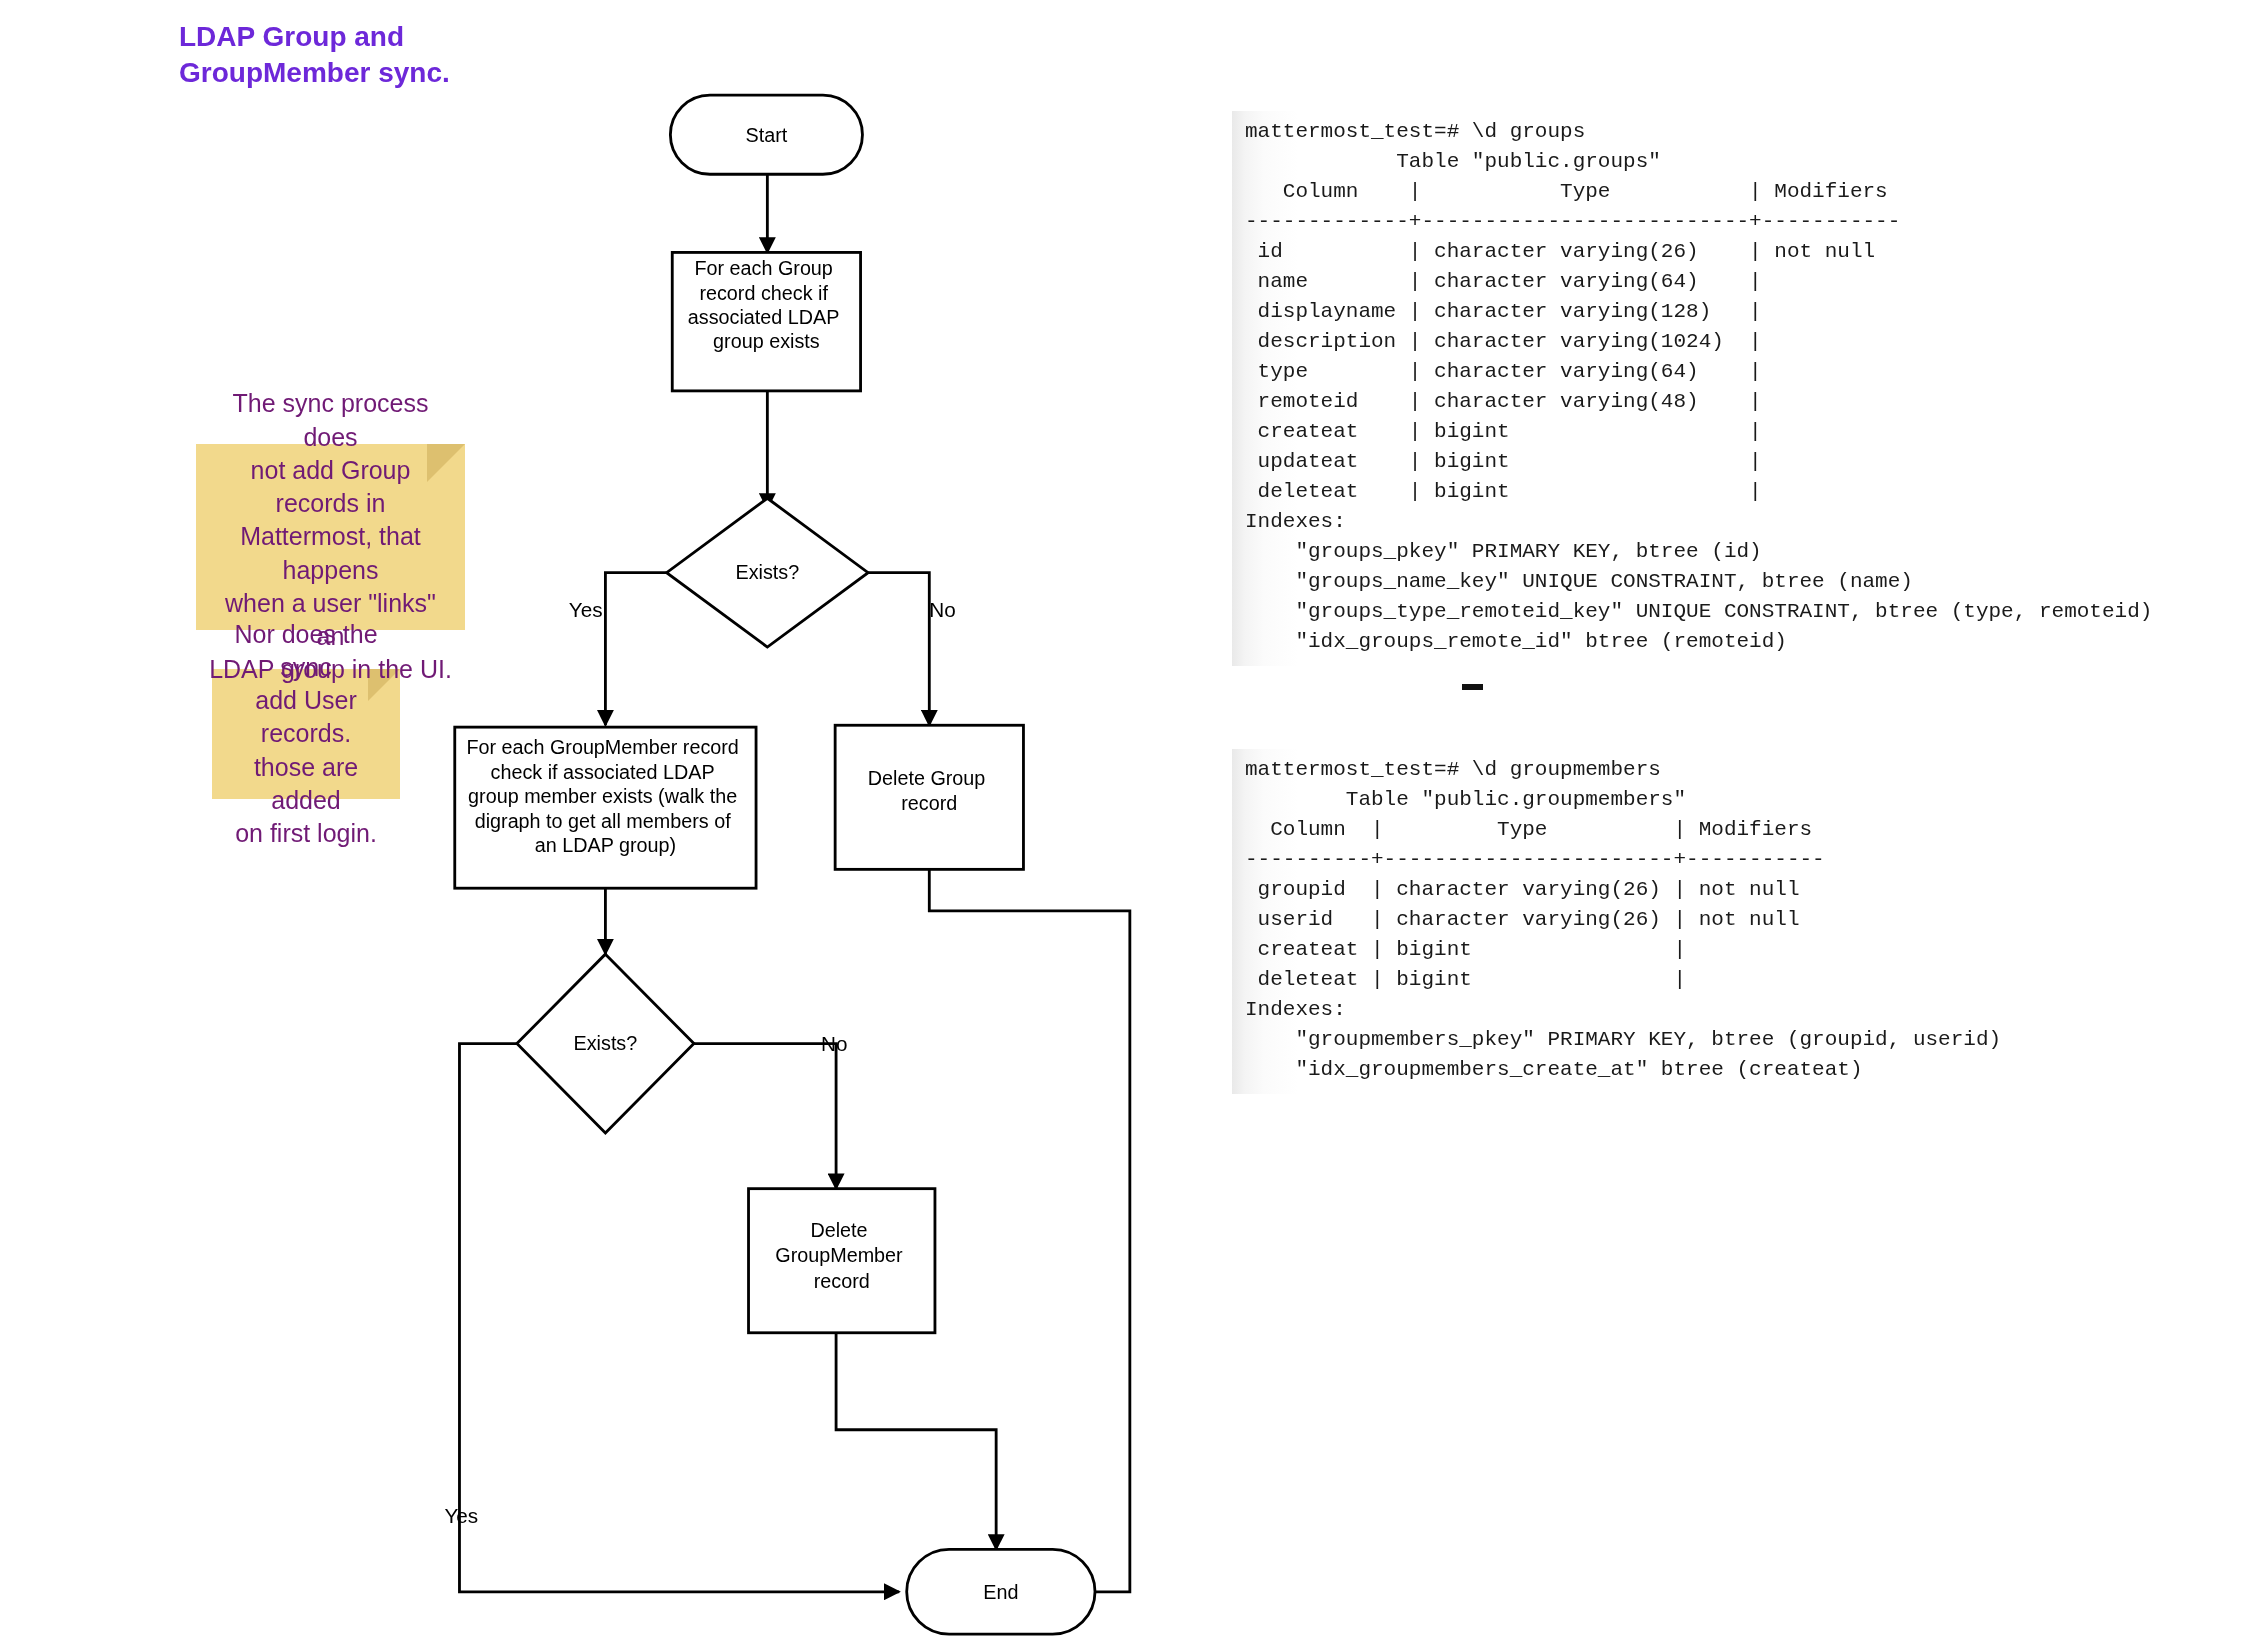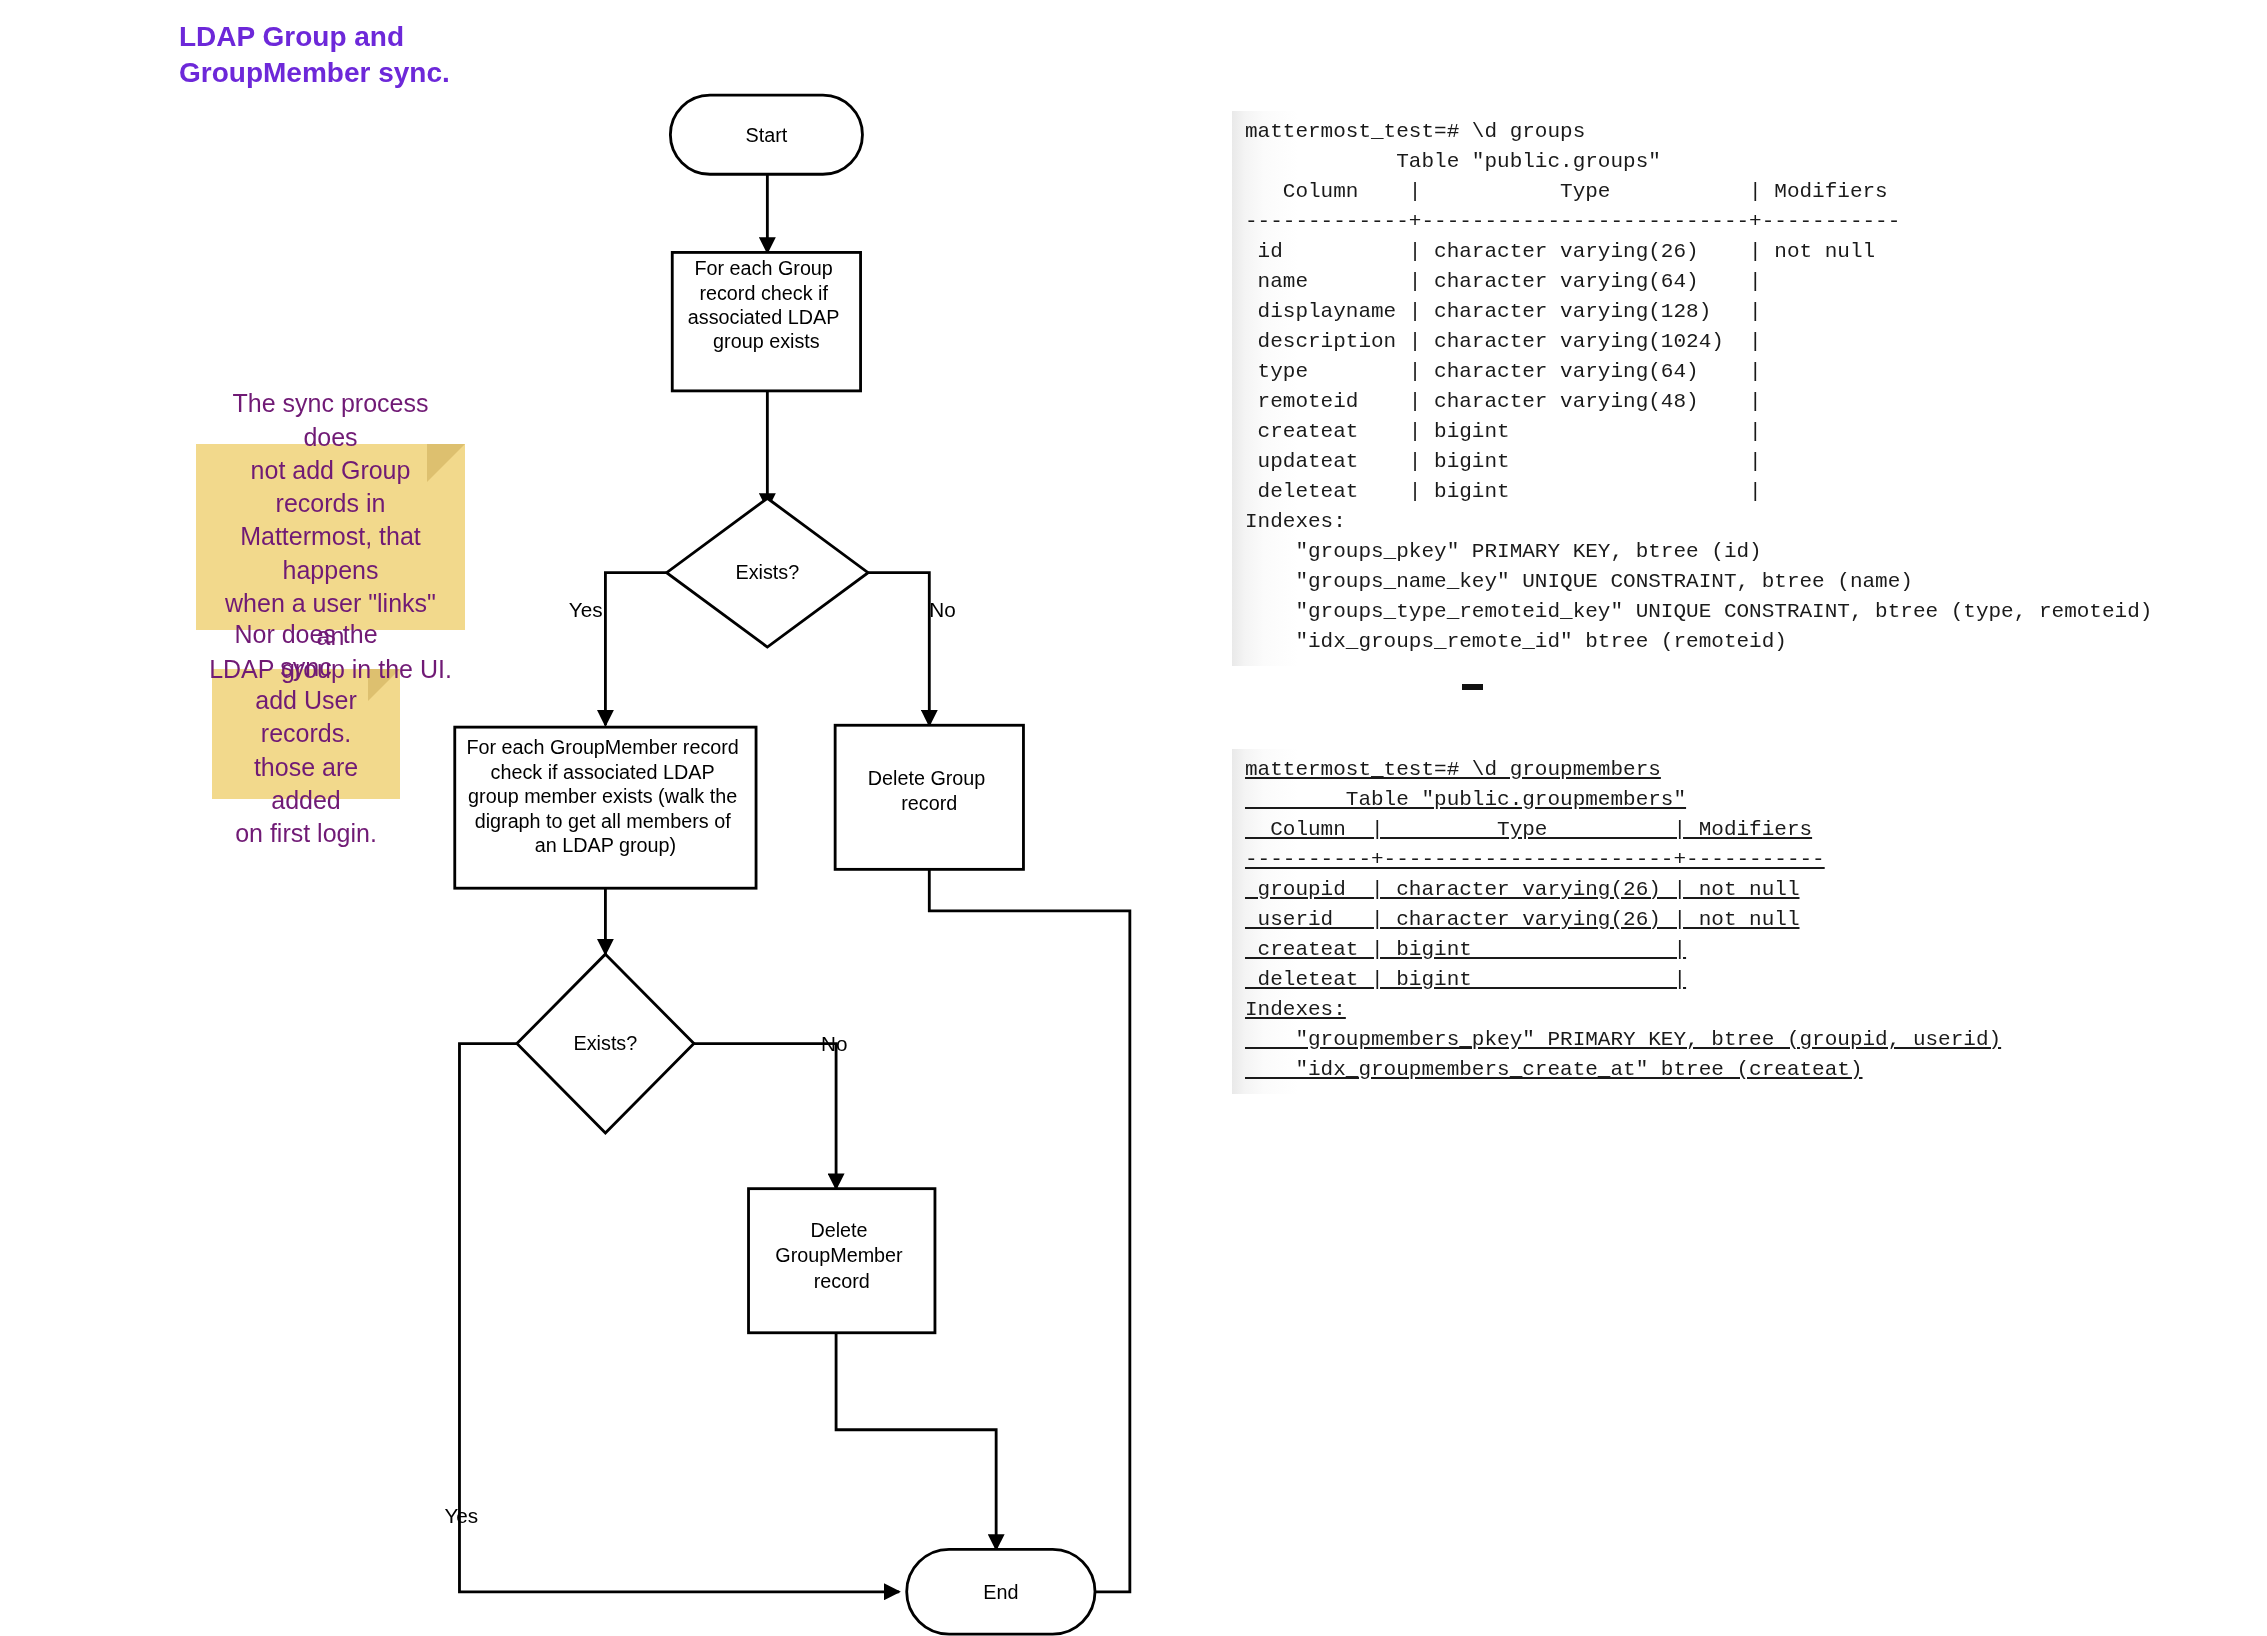--- a/index.html
+++ b/index.html
@@ -238,21 +238,21 @@
  remoteid    | character varying(48)    |
  createat    | bigint                   |
  updateat    | bigint                   |
  deleteat    | bigint                   |
 Indexes:
     "groups_pkey" PRIMARY KEY, btree (id)
     "groups_name_key" UNIQUE CONSTRAINT, btree (name)
     "groups_type_remoteid_key" UNIQUE CONSTRAINT, btree (type, remoteid)
     "idx_groups_remote_id" btree (remoteid)</div>
 
-<div class="term-block" id="terminal-groupmembers" style="left:1232px; top:749px; width:979px;text-decoration:underline;">mattermost_test=# \d groupmembers
+<div class="term-block" id="terminal-groupmembers" style="left:1232px; top:749px; width:979px;">mattermost_test=# \d groupmembers
         Table "public.groupmembers"
   Column  |         Type          | Modifiers
 ----------+-----------------------+-----------
  groupid  | character varying(26) | not null
  userid   | character varying(26) | not null
  createat | bigint                |
  deleteat | bigint                |
 Indexes:
     "groupmembers_pkey" PRIMARY KEY, btree (groupid, userid)
     "idx_groupmembers_create_at" btree (createat)</div>

